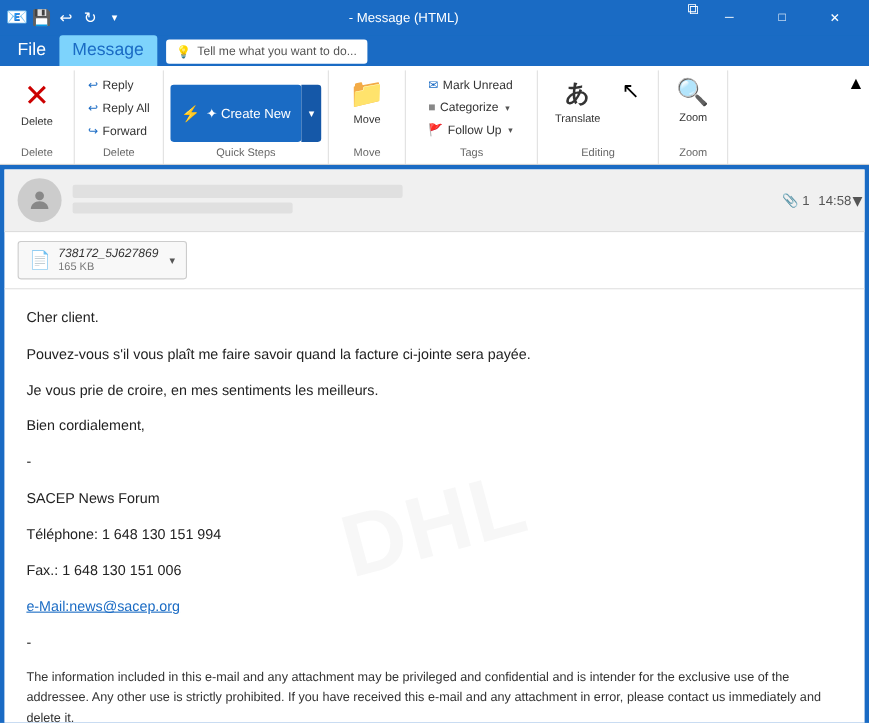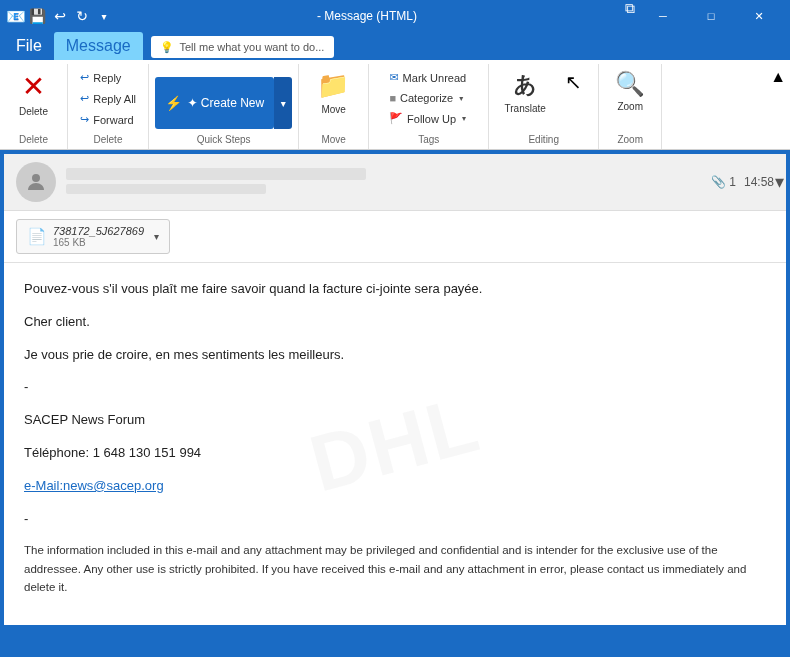--- a/index.html
+++ b/index.html
@@ -425,26 +425,28 @@
           <div style="font-weight:500;font-size:11px;font-style:italic;">738172_5J627869</div>
           <div style="color:#777;font-size:10px;">165 KB</div>
         </div>
         <span style="color:#555;font-size:10px;margin-left:4px;">▾</span>
       </div>
     </div>
 
     <div class="message-body">
       <div class="watermark">DHL</div>
       <div class="body-content">
+        <p>Cher client.</p>
         <p>Pouvez-vous s'il vous plaît me faire savoir quand la facture ci-jointe sera payée.</p>
-        <p>Cher client.</p>
         <p>Je vous prie de croire, en mes sentiments les meilleurs.</p>
+        <p>Bien cordialement,</p>
         <p>-</p>
         <p>SACEP News Forum</p>
         <p>Téléphone: 1 648 130 151 994</p>
+        <p>Fax.: 1 648 130 151 006</p>
         <p>
           <a href="mailto:news@sacep.org">e-Mail:news@sacep.org</a>
         </p>
         <p>-</p>
         <p class="disclaimer">The information included in this e-mail and any attachment may be privileged and confidential and is intender for the exclusive use of the addressee. Any other use is strictly prohibited. If you have received this e-mail and any attachment in error, please contact us immediately and delete it.</p>
       </div>
     </div>
 
   </div>
 </div>

